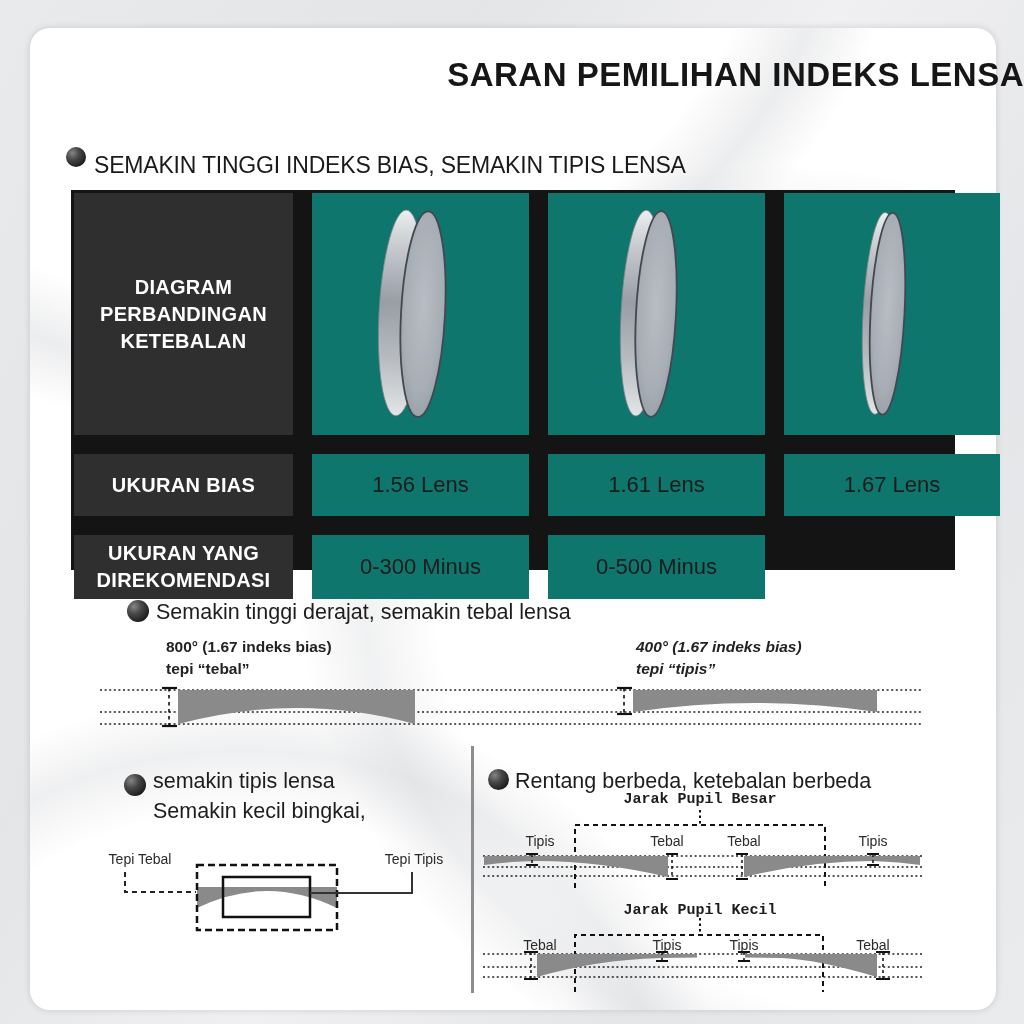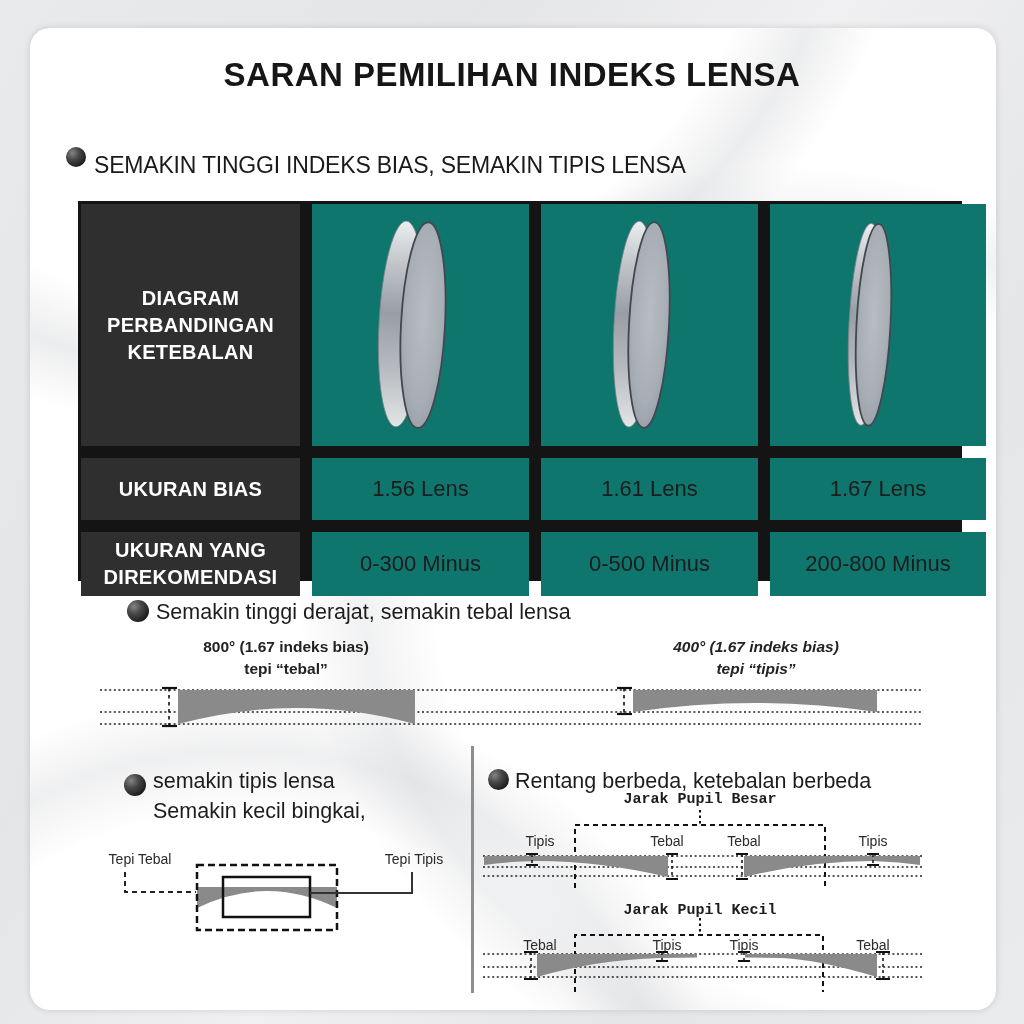--- a/index.html
+++ b/index.html
@@ -13,36 +13,36 @@
   .swA { left:-360px; top:-620px; width:1250px; height:1020px;
          background:radial-gradient(closest-side, rgba(0,0,0,0) 76%, rgba(170,173,179,.22) 88%, rgba(0,0,0,0) 99%);
          transform:rotate(-14deg); }
   .swB { right:-430px; top:150px; width:1150px; height:950px;
          background:radial-gradient(closest-side, rgba(0,0,0,0) 74%, rgba(175,178,184,.18) 87%, rgba(0,0,0,0) 99%);
          transform:rotate(24deg); }
   .swC { left:-300px; bottom:-560px; width:1000px; height:880px;
          background:radial-gradient(closest-side, rgba(0,0,0,0) 72%, rgba(175,178,184,.20) 86%, rgba(0,0,0,0) 99%);
          transform:rotate(-8deg); }
   .abs { position:absolute; }
-  .title { left:0; top:56px; width:100%; text-align:center; font-size:33px; font-weight:bold;
+  .title { left:0; top:56px; width:100%; text-align:right; font-size:33px; font-weight:bold;
            color:#161616; letter-spacing:.5px; }
   .bullet { border-radius:50%;
             background:radial-gradient(circle at 32% 30%, #858585 0%, #484848 35%, #1d1d1d 75%); }
   .h-caps { font-size:23px; color:#1a1a1a; letter-spacing:-0.2px;margin-top:8px; }
   .h-sec  { font-size:21.5px; color:#1d1d1d; line-height:30px; }
   
-  .lenstable { left:78px; top:190px; width:884px; height:380px; border:3px solid #141414;
+  .lenstable { left:71px; top:190px; width:884px; height:380px; border:3px solid #141414;
                background:#141414; display:grid; grid-template-columns:219px 217px 217px 216px;
-               grid-template-rows:242px 62px 64px; gap:12px;margin-top:11px; }
+               grid-template-rows:242px 62px 64px; gap:19px; }
   .tcell { display:flex; align-items:center; justify-content:center; text-align:center; }
   .tdark { background:#2f2f2f; color:#ffffff; font-weight:bold; font-size:20px;
            line-height:1.35; letter-spacing:.3px; padding:0 20px; }
   .tlight { background:#0f766e; color:#1c1c1c; font-size:22px; }
   
-  .cap { font-weight:bold; font-size:15.5px; color:#222; text-align:center; line-height:22px; }
+  .cap { font-weight:bold; font-size:15.5px; color:#222; line-height:22px; }
   .lbl-s { font-size:14px; color:#2a2a2a; text-align:center; }
   .lbl-b { font-weight:bold; font-size:15px; color:#1c1c1c; text-align:center;font-family:Liberation Mono, monospace; }
   .divider { left:471px; top:746px; width:2.5px; height:247px; background:#8d8d8f; }
   svg { display:block; }
 </style>
 </head>
 <body>
 
 <div id="stage">
   <div id="card">
@@ -102,21 +102,20 @@
     </div>
 
     <div class="tcell tdark">UKURAN BIAS</div>
     <div class="tcell tlight">1.56 Lens</div>
     <div class="tcell tlight">1.61 Lens</div>
     <div class="tcell tlight">1.67 Lens</div>
 
     <div class="tcell tdark">UKURAN YANG DIREKOMENDASI</div>
     <div class="tcell tlight">0-300 Minus</div>
     <div class="tcell tlight">0-500 Minus</div>
-    <div class="tcell tlight">200-800 Minus</div>
   </div>
 
   <div class="abs bullet" style="left:127px; top:600px; width:22px; height:22px;"></div>
   <div class="abs h-sec" style="left:156px; top:597px;">Semakin tinggi derajat, semakin tebal lensa</div>
 
   <div class="abs cap" style="left:166px; top:636px; width:240px;">
     <div>800° (1.67 indeks bias)</div>
     <div>tepi “tebal”</div>
   </div>
   <div class="abs cap" style="left:636px; top:636px; width:240px;font-style:italic;">

